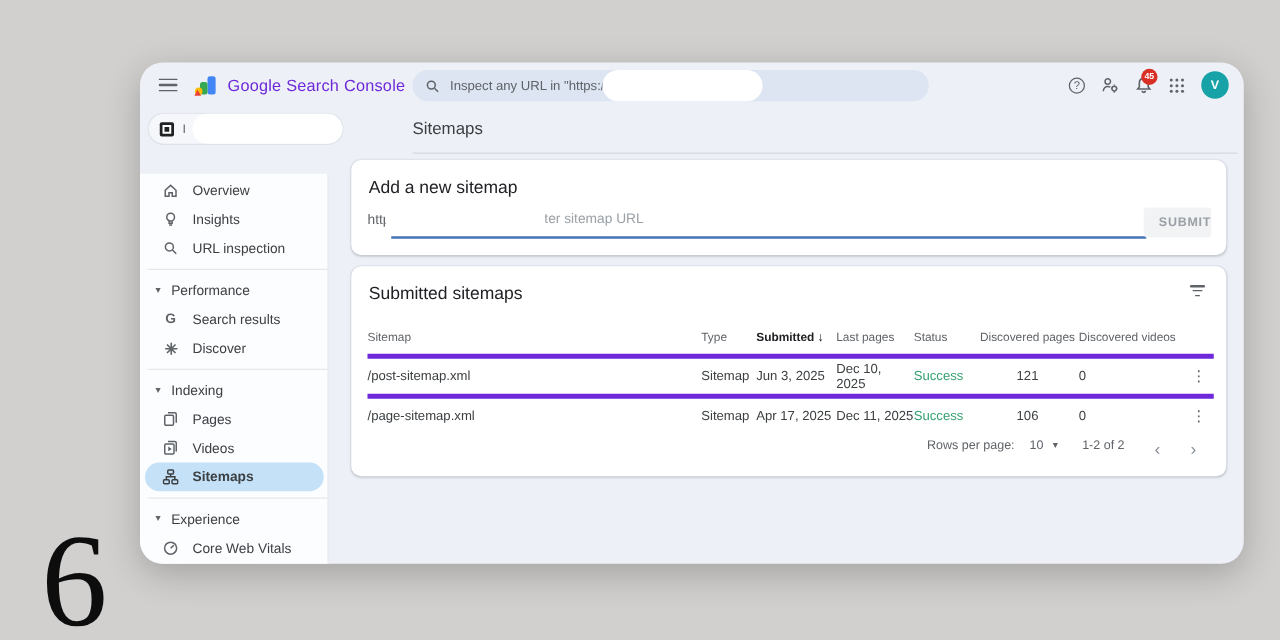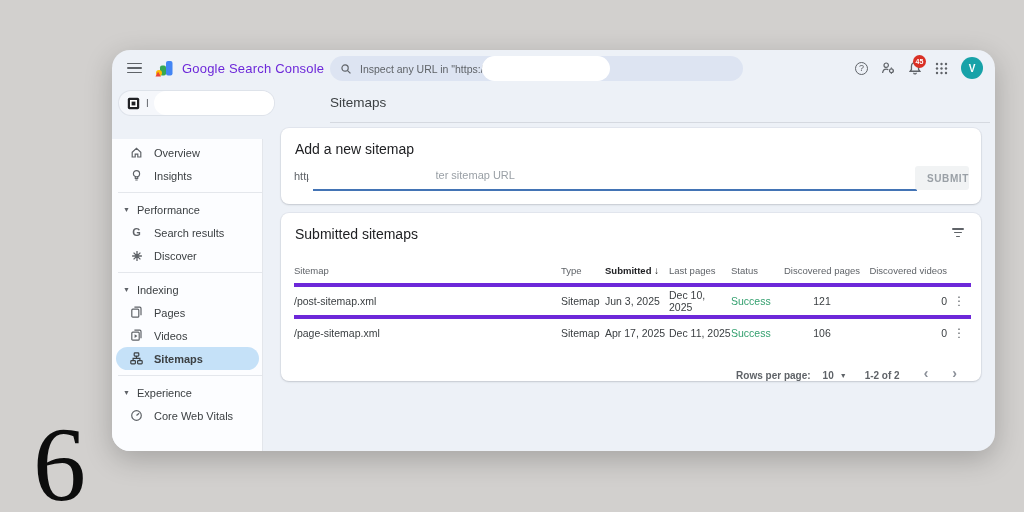--- a/index.html
+++ b/index.html
@@ -76,29 +76,29 @@
   .filter-ic i { height:1.5px; background:#5f6368; border-radius:1px; }
   .filter-ic i:nth-child(1){ width:12px; } .filter-ic i:nth-child(2){ width:8px; } .filter-ic i:nth-child(3){ width:4px; }
 
   .table { position:absolute; left:13px; right:10px; top:44px; }
   .t-head { height:26px; display:flex; align-items:center; font-size:9.5px; color:#5f6368; }
   .t-row  { height:32px; display:flex; align-items:center; font-size:10.5px; color:#3c4043;
             border-top:4px solid #6d28d9; }
   .t-row:last-of-type { border-bottom:1px solid #e8eaed; }
   .c-sitemap { flex:1; } .c-type { width:44px; } .c-sub { width:64px; }
   .c-lr { width:62px; } .c-st { width:50px; }
-  .c-dp { width:82px; text-align:center; } .c-dv { width:84px; text-align:right; }
+  .c-dp { width:82px; text-align:center; } .c-dv { width:84px; }
   .c-menu { width:24px; text-align:center; }
   .t-head .c-sub { font-weight:700; color:#202124; }
   .sortarrow { font-size:10px; color:#202124; }
   .status-ok { color:#34a06f; }
   .kebab { font-size:12px; color:#5f6368; cursor:pointer; line-height:1; }
 
-  .t-foot { height:30px; margin-top:4px; display:flex; align-items:flex-end; justify-content:flex-end;
-            gap:12px; font-size:10px; color:#5f6368; padding-right:8px;font-weight:bold; }
+  .t-foot { height:30px; margin-top:4px; display:flex; align-items:flex-start; justify-content:flex-end;
+            gap:12px; font-size:10px; color:#5f6368; padding-right:8px; }
   .rpp-val { display:flex; align-items:center; gap:6px; cursor:pointer; }
   .pagechev { font-size:14px; color:#8a8f98; cursor:pointer; padding:0 6px; }
   .range { margin:0 6px; }
 
   .big-num { position:absolute; left:33px; top:412px; font-family:"Liberation Serif",serif;
              font-size:106px; line-height:1; color:#0d0d0d; }
   svg { display:block; }
 </style>
 </head>
 <body>
@@ -189,20 +189,29 @@
         <span>Overview</span>
       </div>
       <div class="nav-item">
         <span class="nico">
           <svg width="13" height="13" viewBox="0 0 13 13" fill="none" stroke="#5f6368" stroke-width="1.2">
             <circle cx="6.5" cy="4.7" r="3.1"></circle>
               <path d="M5.3 7.8 v1.7 h2.4 V7.8 M5.3 11 h2.4"></path>
             </svg>
         </span>
         <span>Insights</span>
+      </div>
+      <div class="nav-item">
+        <span class="nico">
+          <svg width="13" height="13" viewBox="0 0 13 13" fill="none" stroke="#5f6368" stroke-width="1.2">
+            <circle cx="5.5" cy="5.5" r="3.2"></circle>
+              <path d="M8 8 L11 11"></path>
+            </svg>
+        </span>
+        <span>URL inspection</span>
       </div>
 
       <div class="nav-divider"></div>
       <div class="nav-section">
         <span class="caret">▼</span>
         <span>Performance</span>
       </div>
       <div class="nav-item">
         <span class="nico gchar">G</span>
         <span>Search results</span>

